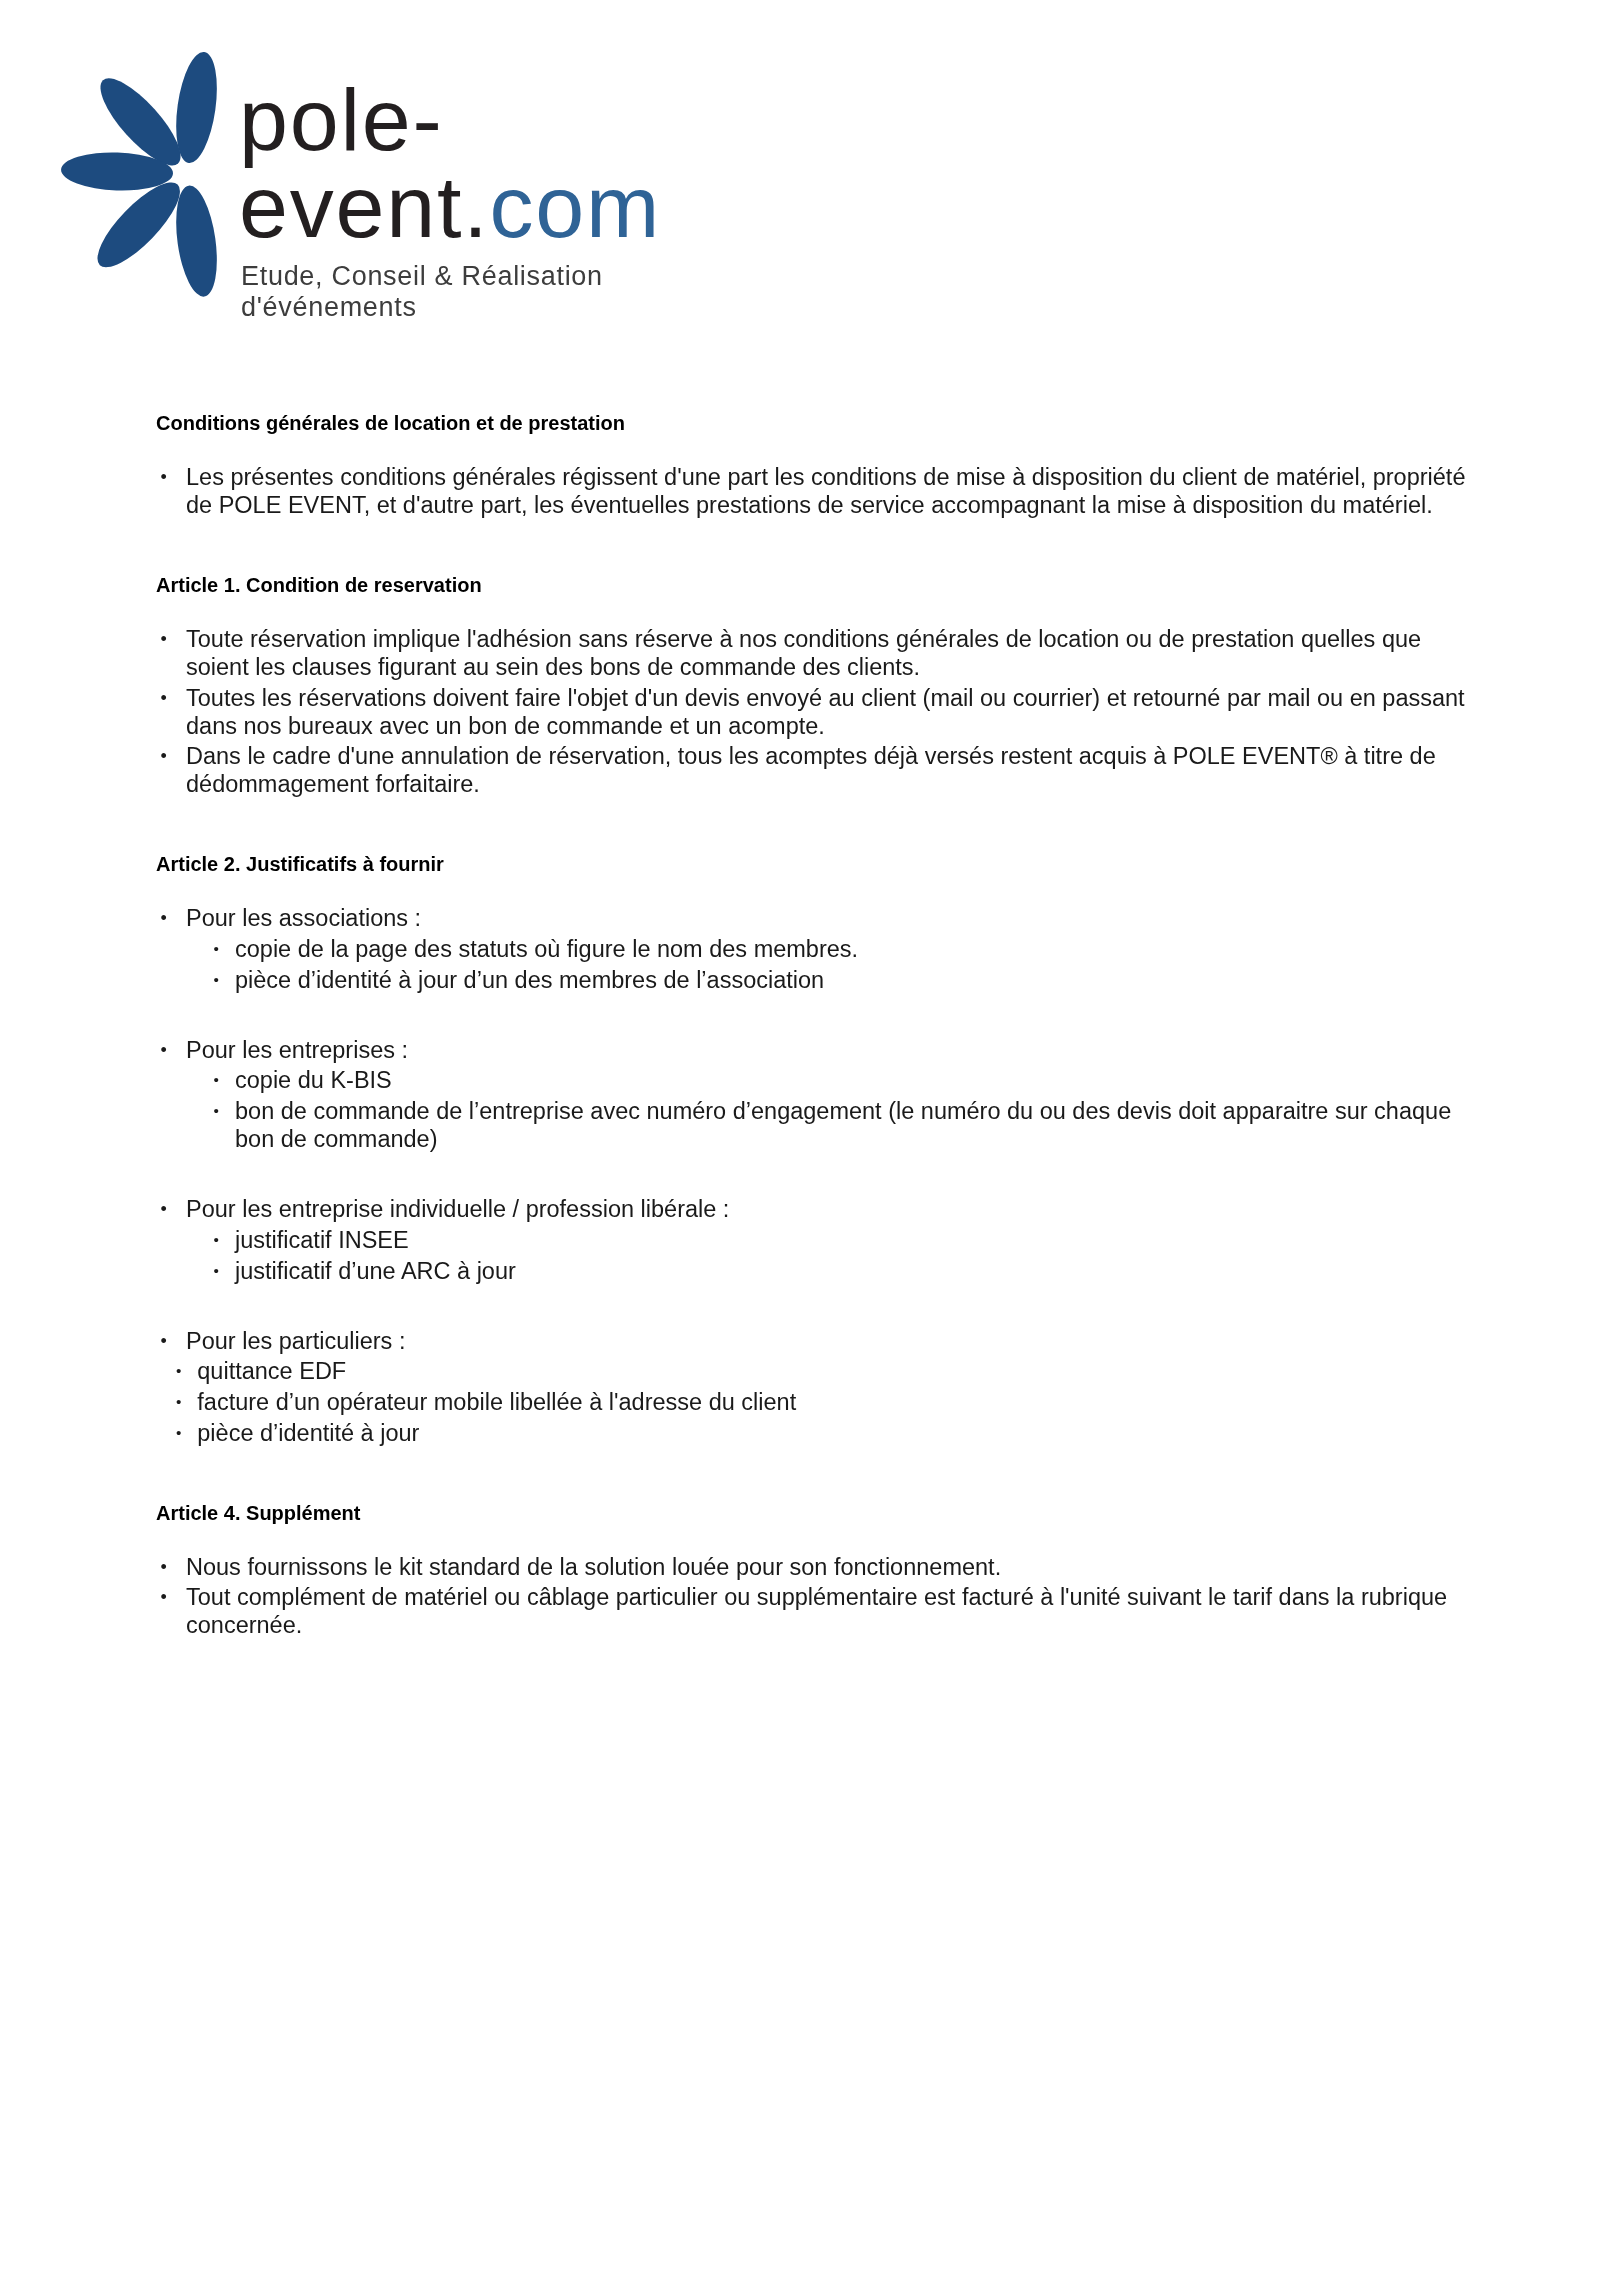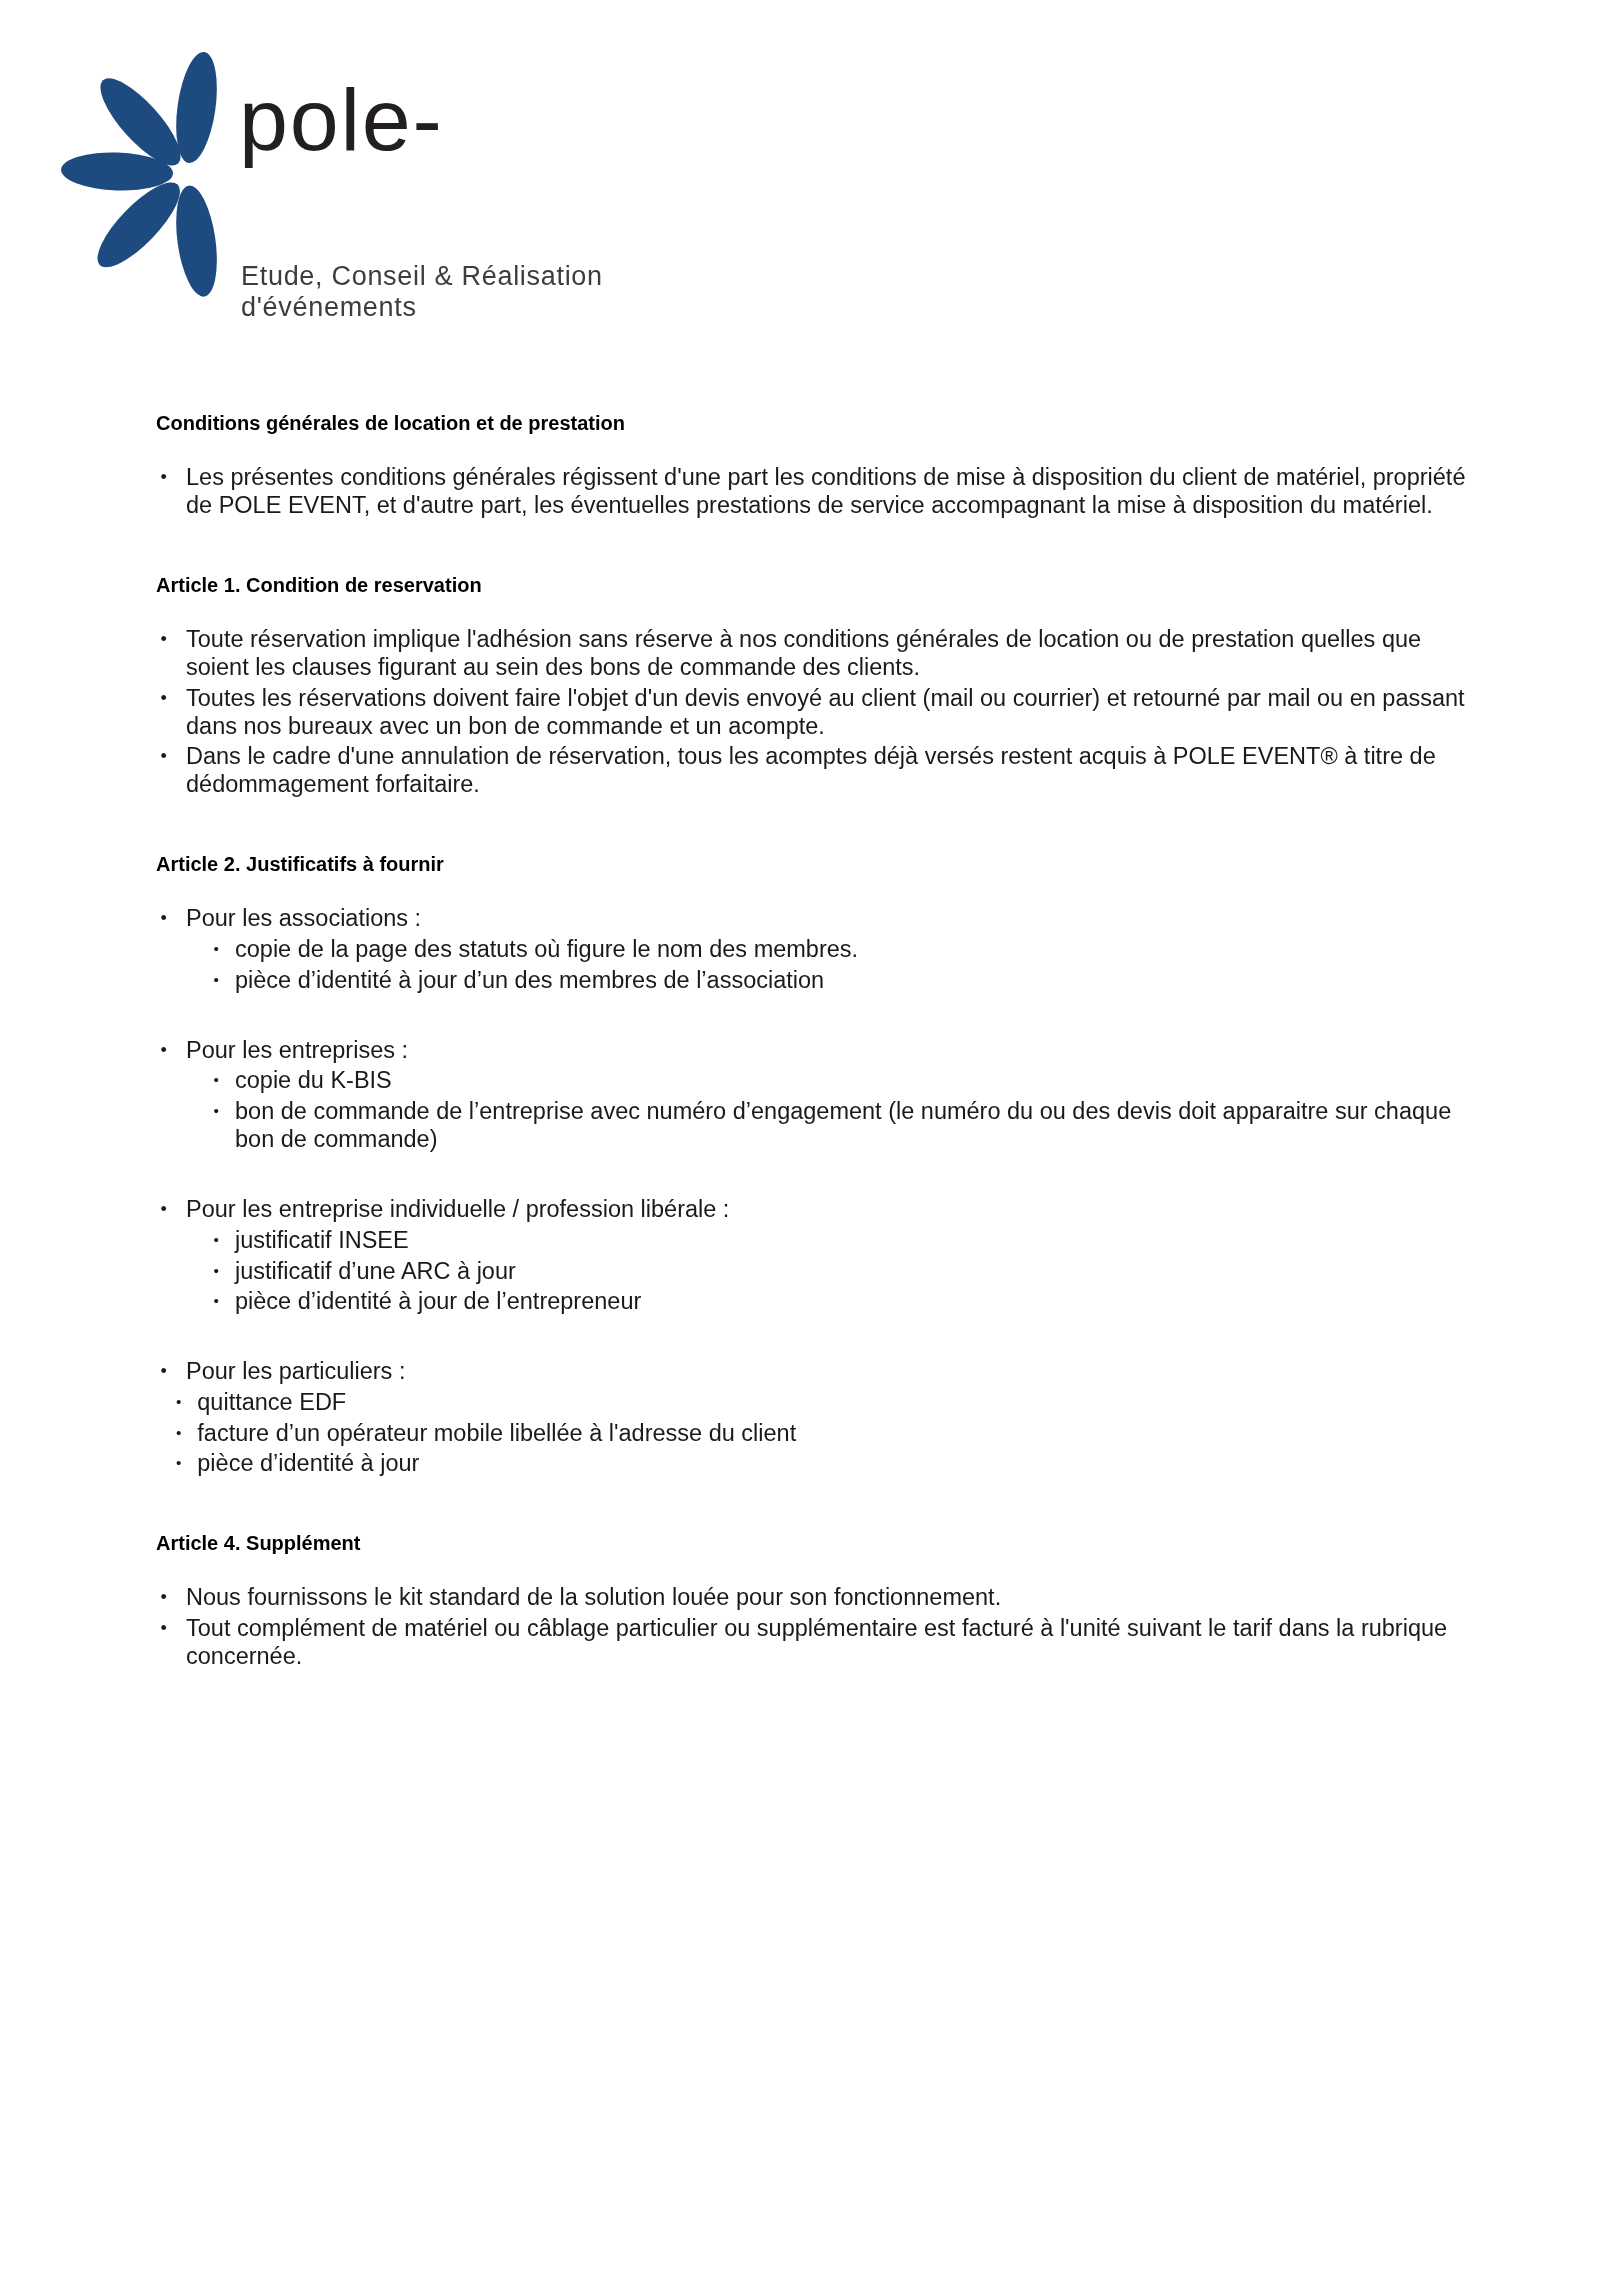--- a/index.html
+++ b/index.html
@@ -88,20 +88,23 @@
       <ellipse cx="160" cy="91" rx="21" ry="62" transform="rotate(8 160 91)"></ellipse>
       <ellipse cx="98" cy="107" rx="21" ry="62" transform="rotate(-42 98 107)"></ellipse>
       <ellipse cx="72" cy="162" rx="21" ry="62" transform="rotate(-88 72 162)"></ellipse>
       <ellipse cx="96" cy="221" rx="21" ry="62" transform="rotate(-136 96 221)"></ellipse>
       <ellipse cx="160" cy="239" rx="21" ry="62" transform="rotate(172 160 239)"></ellipse>
     </g>
   </svg>
   <div class="brand-line brand-line1">
     <span>pole-</span>
   </div>
+  <div class="brand-line brand-line2">
+    <span>event.</span><span class="brand-com">com</span>
+  </div>
   <div class="brand-tagline">Etude, Conseil &amp; Réalisation d'événements</div>
 </div>
 
 <div class="content">
 
   <div class="doc-section">
     <div class="doc-heading">Conditions générales de location et de prestation</div>
     <ul class="blist">
       <li>Les présentes conditions générales régissent d'une part les conditions de mise à disposition du client de matériel, propriété de POLE EVENT, et d'autre part, les éventuelles prestations de service accompagnant la mise à disposition du matériel.</li>
     </ul>
@@ -139,21 +142,20 @@
       </ul>
     </div>
 
     <div class="group">
       <ul class="blist">
         <li>Pour les entreprise individuelle / profession libérale :</li>
       </ul>
       <ul class="sublist">
         <li>justificatif INSEE</li>
         <li>justificatif d’une ARC à jour</li>
-        <li>pièce d’identité à jour de l’entrepreneur</li>
       </ul>
     </div>
 
     <div class="group">
       <ul class="blist">
         <li>Pour les particuliers :</li>
       </ul>
       <ul class="sublist shallow">
         <li>quittance EDF</li>
         <li>facture d’un opérateur mobile libellée à l'adresse du client</li>

